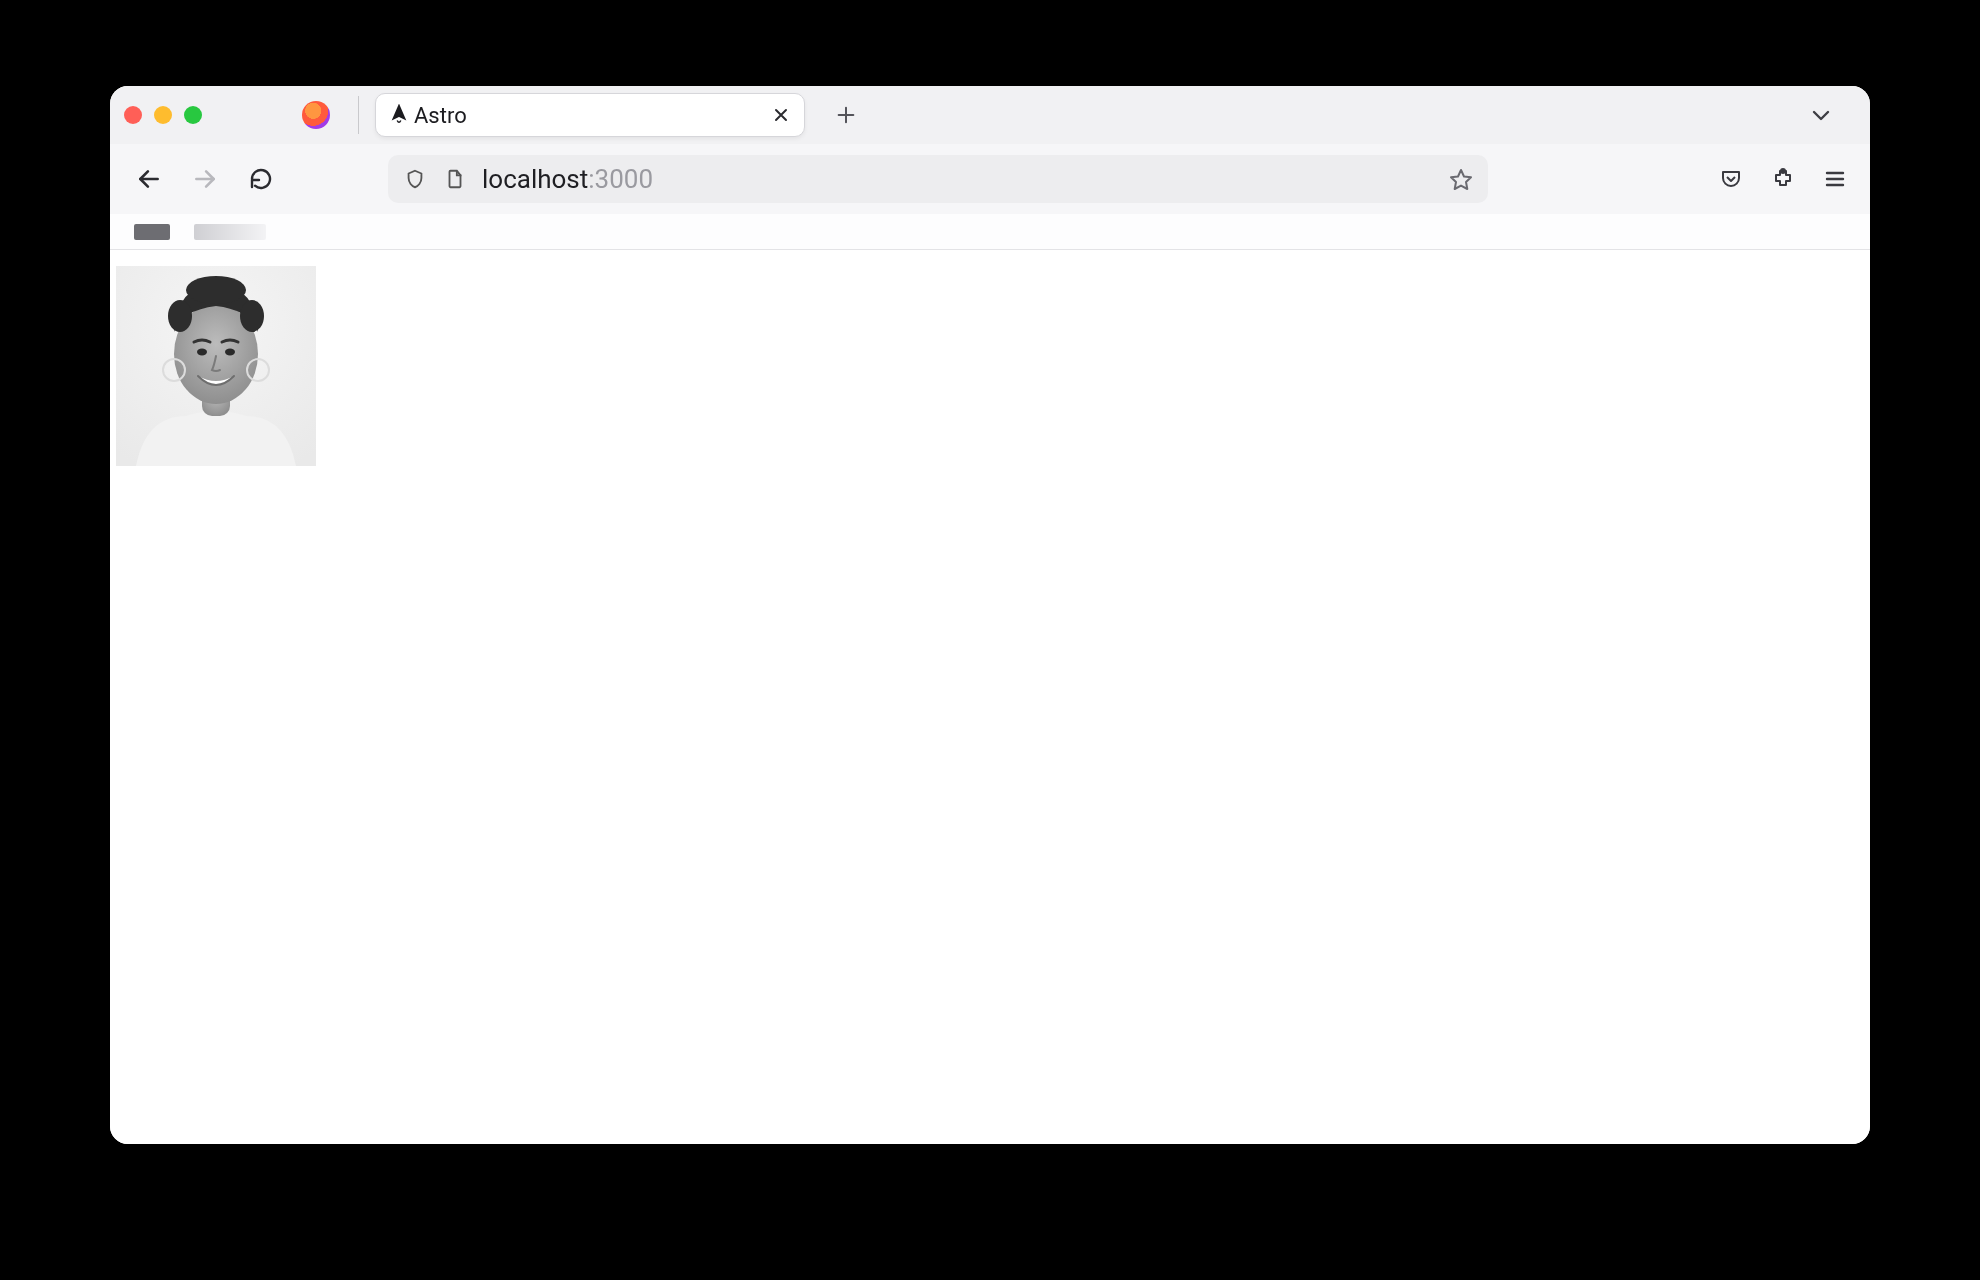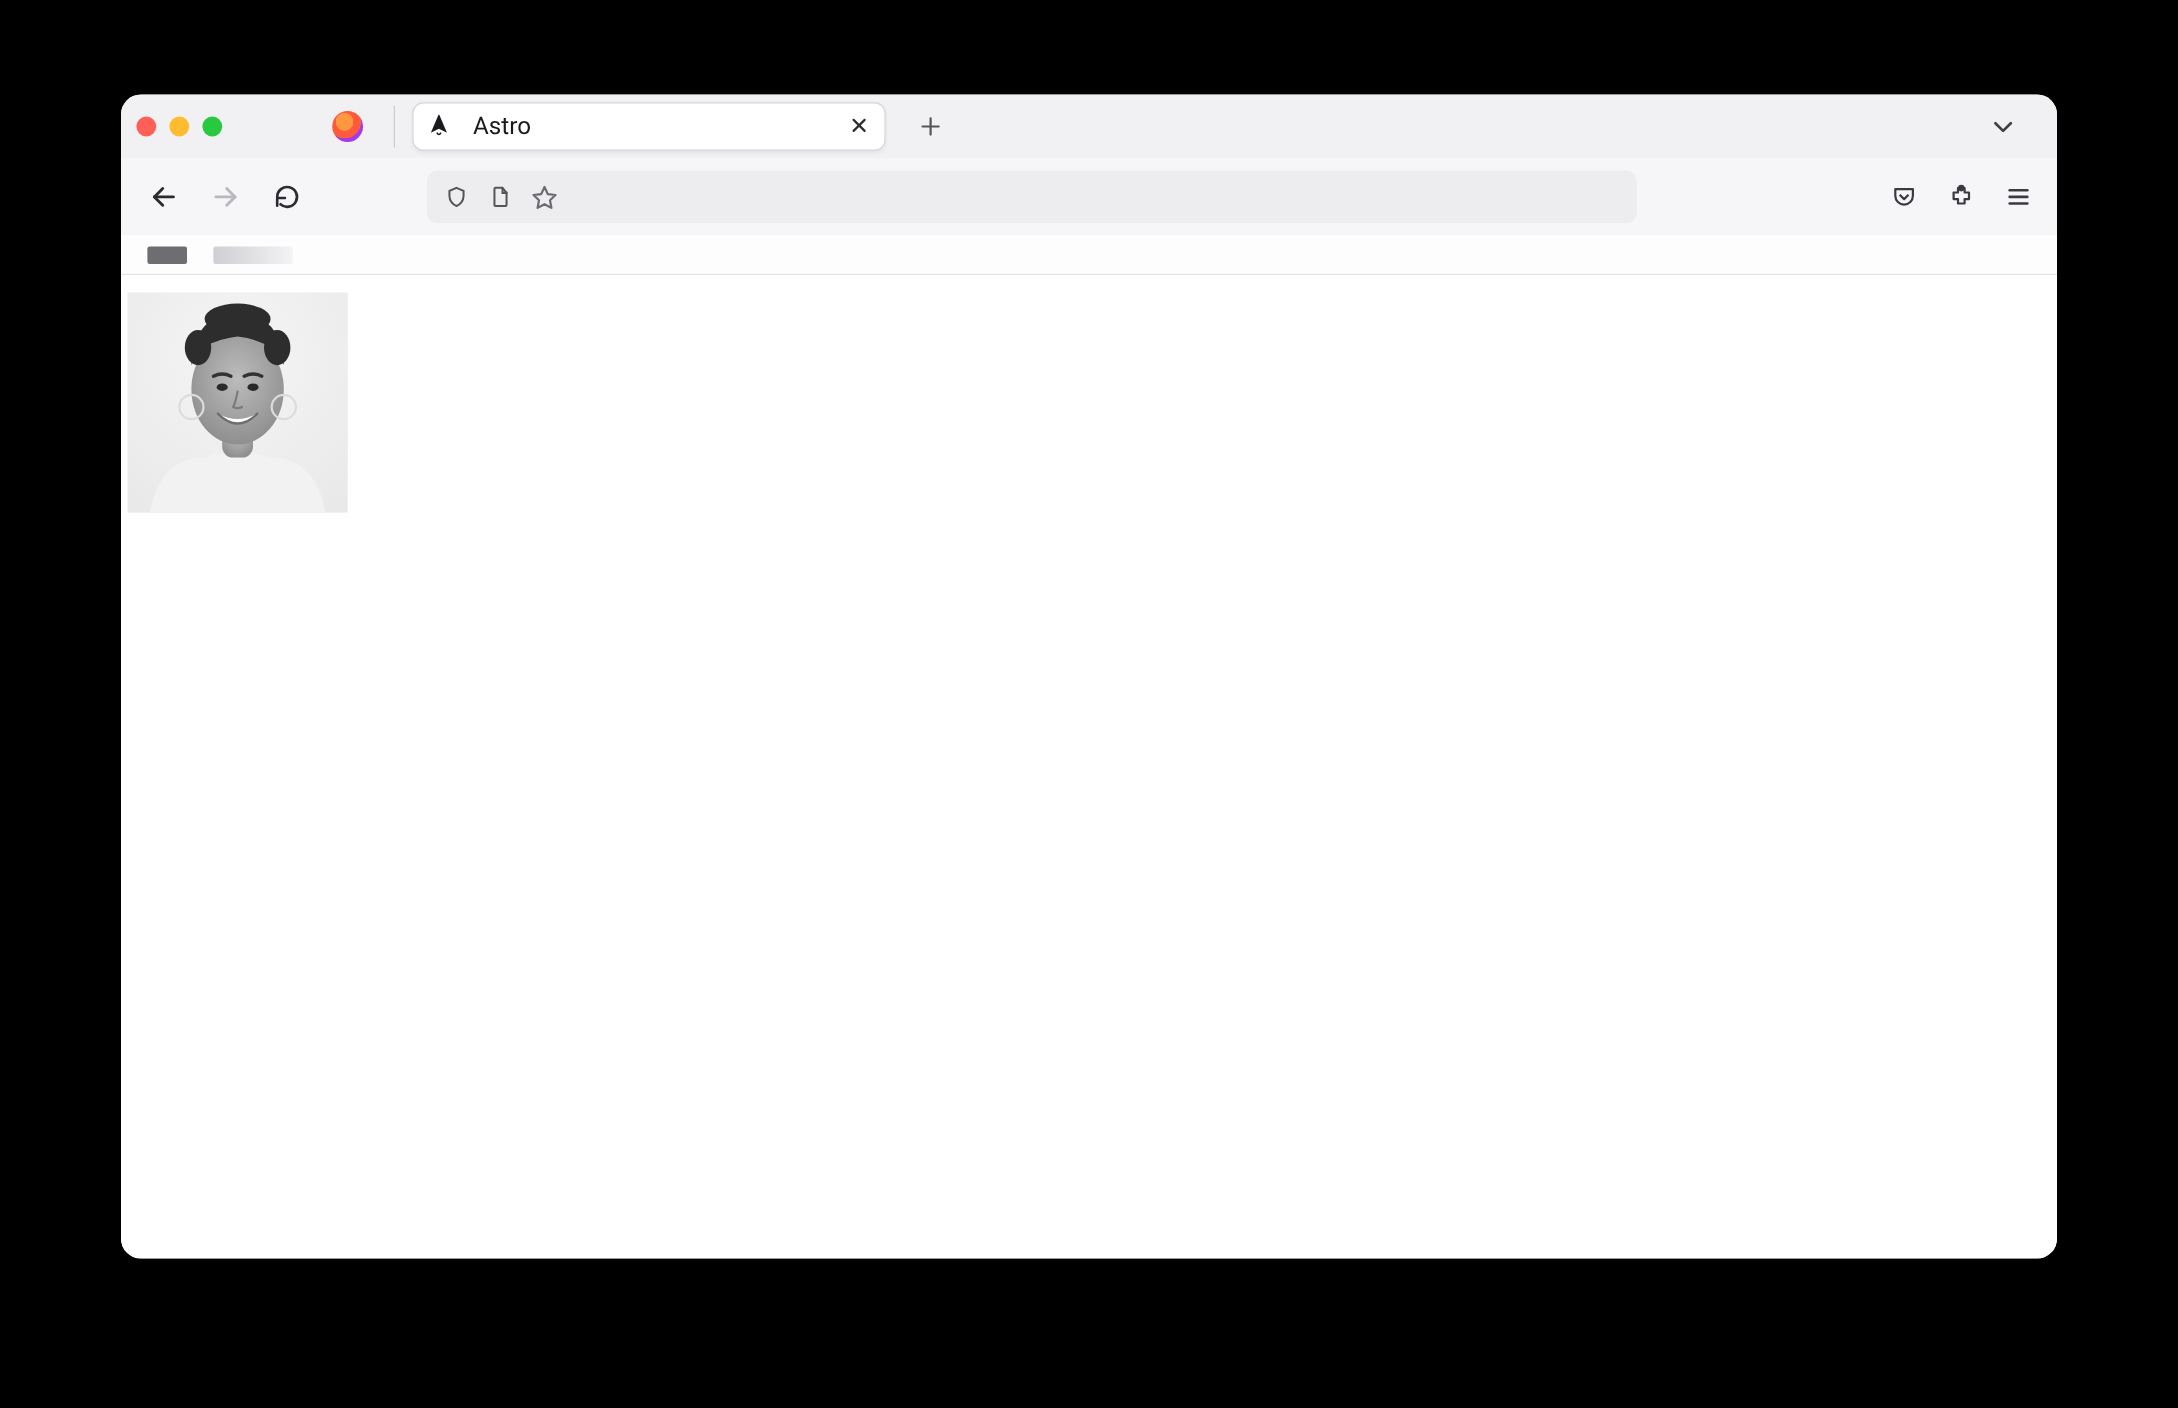--- a/index.html
+++ b/index.html
@@ -61,21 +61,21 @@
     }
 
     .tab {
       display: flex;
       align-items: center;
       background: #fff;
       border: 1px solid #d6d6da;
       border-radius: 10px;
       height: 44px;
       padding: 0 12px;
-      gap: 20px;
+      gap: 4px;
       min-width: 430px;
       box-shadow: 0 2px 4px rgba(0,0,0,.06);
     }
     .tab .favicon {
       width: 22px; height: 22px;
       display: flex; align-items: center; justify-content: center;
     }
     .tab .title {
       flex: 1;
       font-size: 22px;
@@ -226,20 +226,24 @@
         <span class="ic" title="Tracking protection">
           <svg viewBox="0 0 24 24" width="22" height="22" fill="none" stroke="#555" stroke-width="2">
               <path d="M12 3 L19 6 V11 C19 16 15.5 20 12 21 C8.5 20 5 16 5 11 V6 Z"></path>
             </svg>
         </span>
         <span class="ic" title="Site information">
           <svg viewBox="0 0 24 24" width="22" height="22" fill="none" stroke="#555" stroke-width="2">
               <path d="M14 3 H7 a1 1 0 0 0 -1 1 V20 a1 1 0 0 0 1 1 H17 a1 1 0 0 0 1 -1 V8 Z"></path>
               <path d="M14 3 V8 H19"></path>
             </svg>
+        </span>
+        <span class="addr">
+          <span>localhost</span>
+            <span class="port">:3000</span>
         </span>
         <span class="ic star" title="Bookmark this page">
           <svg viewBox="0 0 24 24" width="24" height="24" fill="none" stroke="#6a6a70" stroke-width="2" stroke-linejoin="round">
               <polygon points="12 3 15 9.5 22 10.3 17 15 18.3 22 12 18.6 5.7 22 7 15 2 10.3 9 9.5"></polygon>
             </svg>
         </span>
       </div>
 
       <div class="right-icons">
         <span class="ic" title="Save to Pocket">

